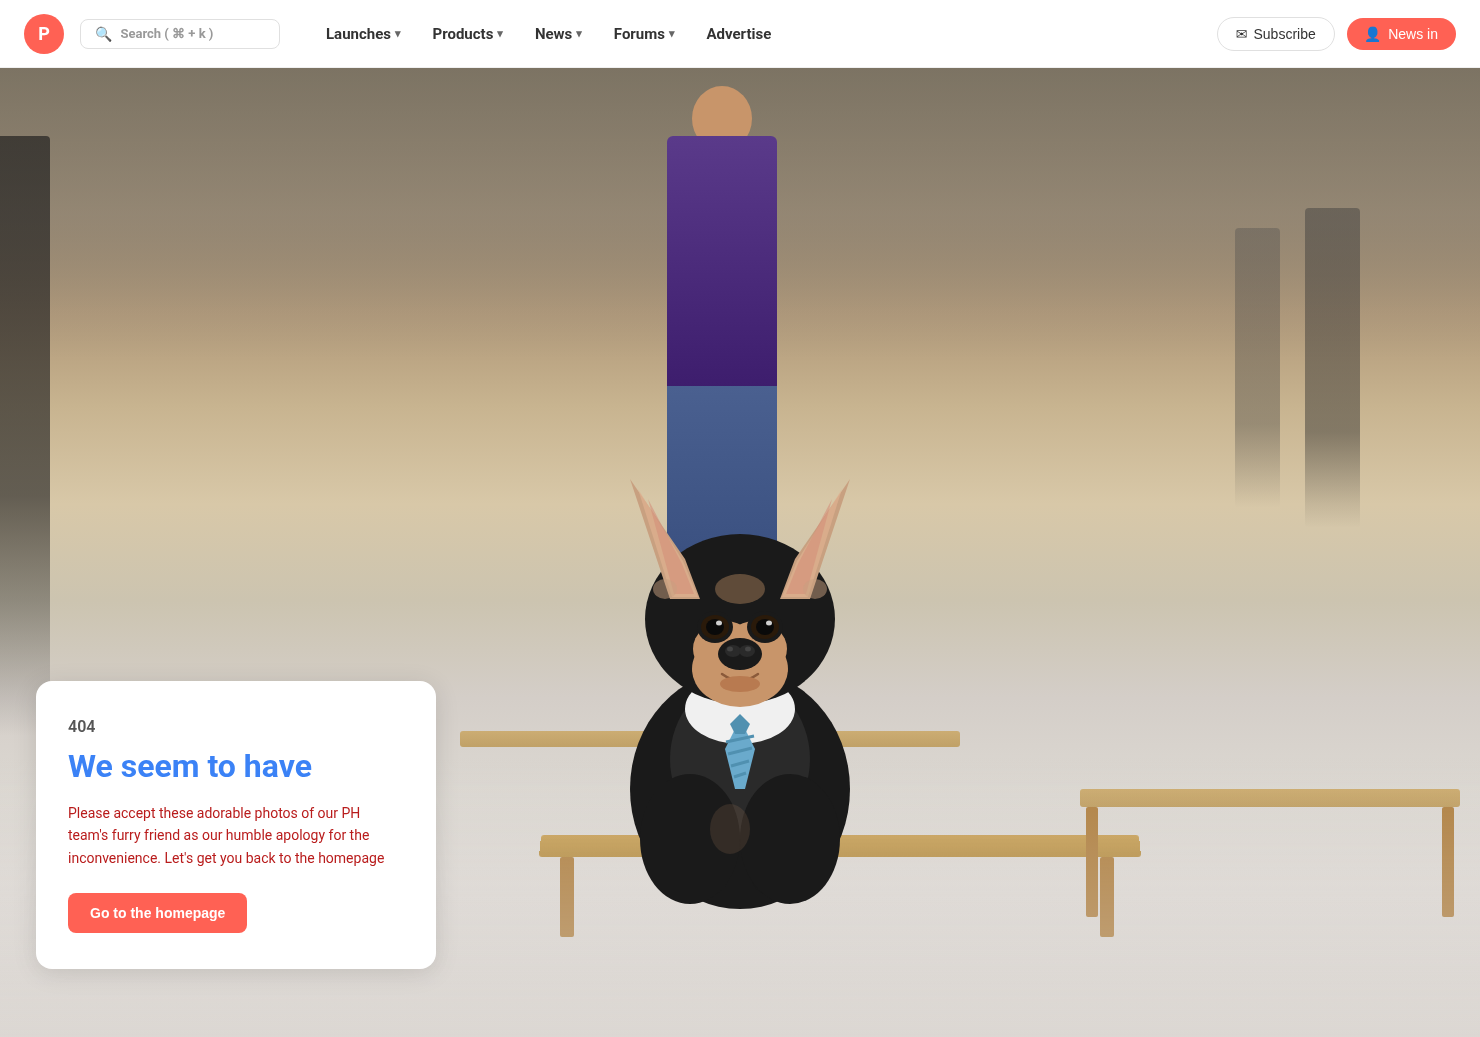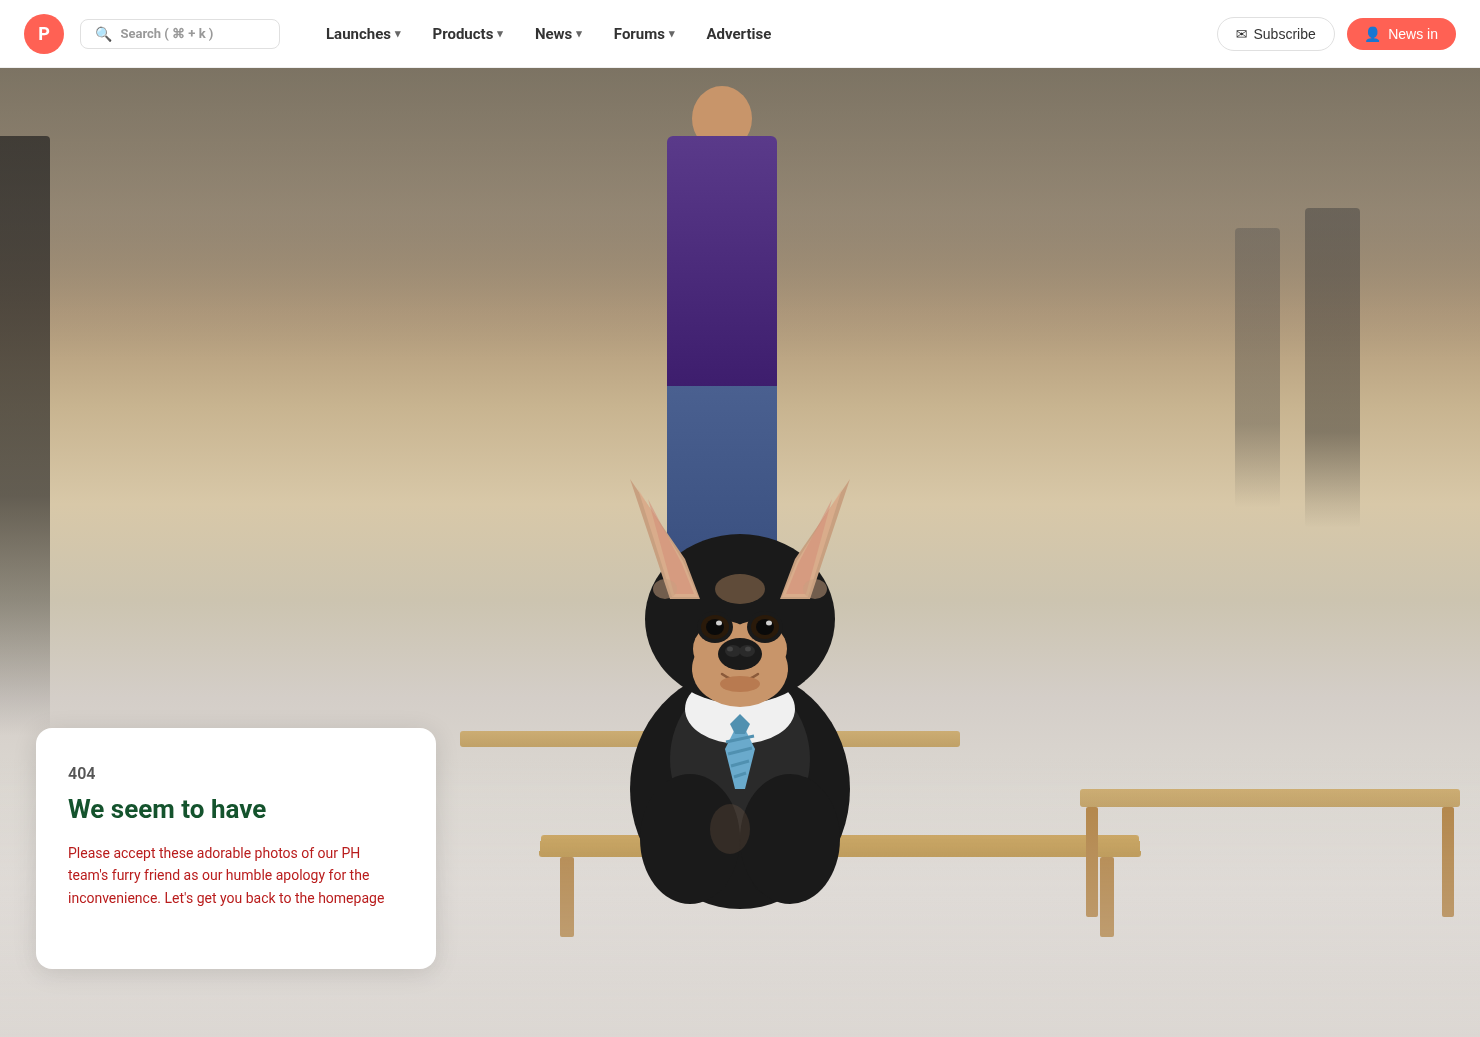--- a/index.html
+++ b/index.html
@@ -159,23 +159,23 @@
     }
 
     .error-code {
       font-size: 16px;
       font-weight: 600;
       color: #555;
       margin-bottom: 10px;
     }
 
     .error-title {
-      font-size: 26px;
+      font-size: 32px;
       font-weight: 700;
-      color: #14532d;
+      color: #3b82f6;
       line-height: 1.25;
       margin-bottom: 16px;
     }
 
     .error-desc {
       font-size: 14px;
       color: #b91c1c;
       line-height: 1.6;
       margin-bottom: 24px;
     }
@@ -435,14 +435,17 @@
       <ellipse cx="160" cy="440" rx="20" ry="25" fill="#c8956a" opacity="0.15"></ellipse>
     </svg>
   </div>
 
   <div class="error-card">
     <div class="error-code">404</div>
     <h1 class="error-title">
       <span>We seem to have</span><br>
     </h1>
     <p class="error-desc">Please accept these adorable photos of our PH team's furry friend as our humble apology for the inconvenience. Let's get you back to the homepage</p>
+    <button class="btn-homepage">
+      <span>Go to the homepage</span>
+    </button>
   </div>
 </div>
 
 </body></html>

